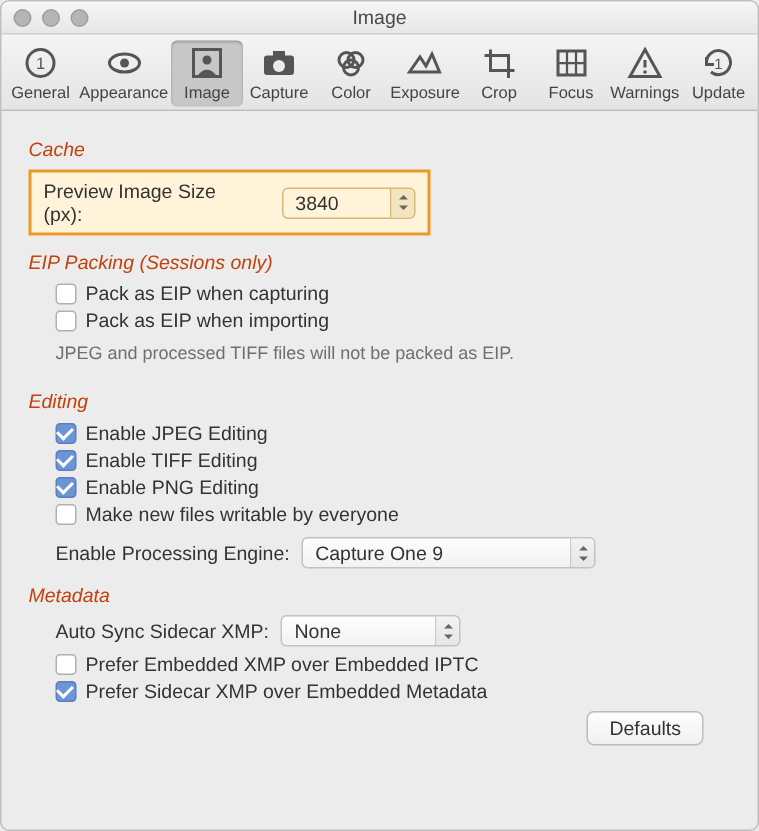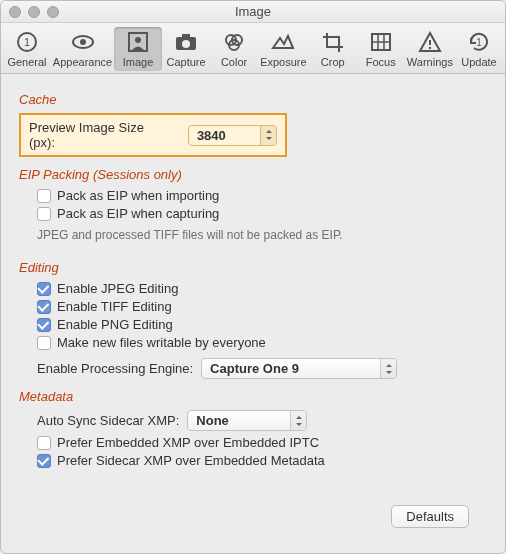--- a/index.html
+++ b/index.html
@@ -64,21 +64,21 @@
     display: inline-flex; align-items:center;
     background: linear-gradient(#fefefe,#f2f2f2);
     border: 1px solid #c2c2c2;
     border-radius: 4px;
     height: 21px;
     padding: 0 0 0 8px;
     font-size: 13px;
     color:#333;
     position: relative;
   }
-  .select .sel-text { flex:1; padding-right:10px;font-weight:bold;}
+  .select .sel-text { flex:1; padding-right:10px;}
   .select .arrows {
     width:16px; height:100%; border-left:1px solid #c9c9c9;
     display:flex; align-items:center; justify-content:center;
     background:linear-gradient(#f2f2f2,#e6e6e6);
     border-top-right-radius:4px;border-bottom-right-radius:4px;
   }
   .hl-box .select { background:#fff3d9; border-color:#d9b877; }
   .hl-box .select .arrows { background:#f4e4bf; border-left-color:#d9b877;}
   .row { display:flex; align-items:center; gap:6px; margin: 3px 0 3px 18px; }
   .cb {
@@ -94,21 +94,21 @@
   .form-row { display:flex; align-items:center; gap:8px; margin:8px 0 4px 18px;}
   .form-label { color:#333; }
   .btn {
     background: linear-gradient(#fefefe,#f0f0f0);
     border:1px solid #bcbcbc;
     border-radius:5px;
     padding: 3px 14px;
     font-size:13px;
     color:#333;
   }
-  .footer { display:flex; justify-content:flex-end; padding: 2px 18px 0 0; margin-top:35px;}
+  .footer { display:flex; justify-content:flex-end; padding: 2px 18px 0 0; margin-top:4px;}
   svg { display:block; }
 </style>
 </head>
 <body>
 
 <div class="titlebar">
   <div class="traffic">
     <div class="tl"></div>
     <div class="tl"></div>
     <div class="tl"></div>
@@ -225,25 +225,25 @@
         <svg width="8" height="12">
             <path d="M4 1 L7 4 L1 4 Z M4 11 L1 8 L7 8 Z" fill="#666"></path>
           </svg>
       </span>
     </div>
   </div>
 
   <div class="section-h">EIP Packing (Sessions only)</div>
   <div class="row">
     <span class="cb"></span>
+    <span>Pack as EIP when capturing</span>
+  </div>
+  <div class="row">
+    <span class="cb"></span>
     <span>Pack as EIP when importing</span>
-  </div>
-  <div class="row">
-    <span class="cb"></span>
-    <span>Pack as EIP when capturing</span>
   </div>
   <div class="note">JPEG and processed TIFF files will not be packed as EIP.</div>
 
   <div class="section-h" style="margin-top:18px">Editing</div>
   <div class="row">
     <span class="cb checked"></span>
     <span>Enable JPEG Editing</span>
   </div>
   <div class="row">
     <span class="cb checked"></span>

